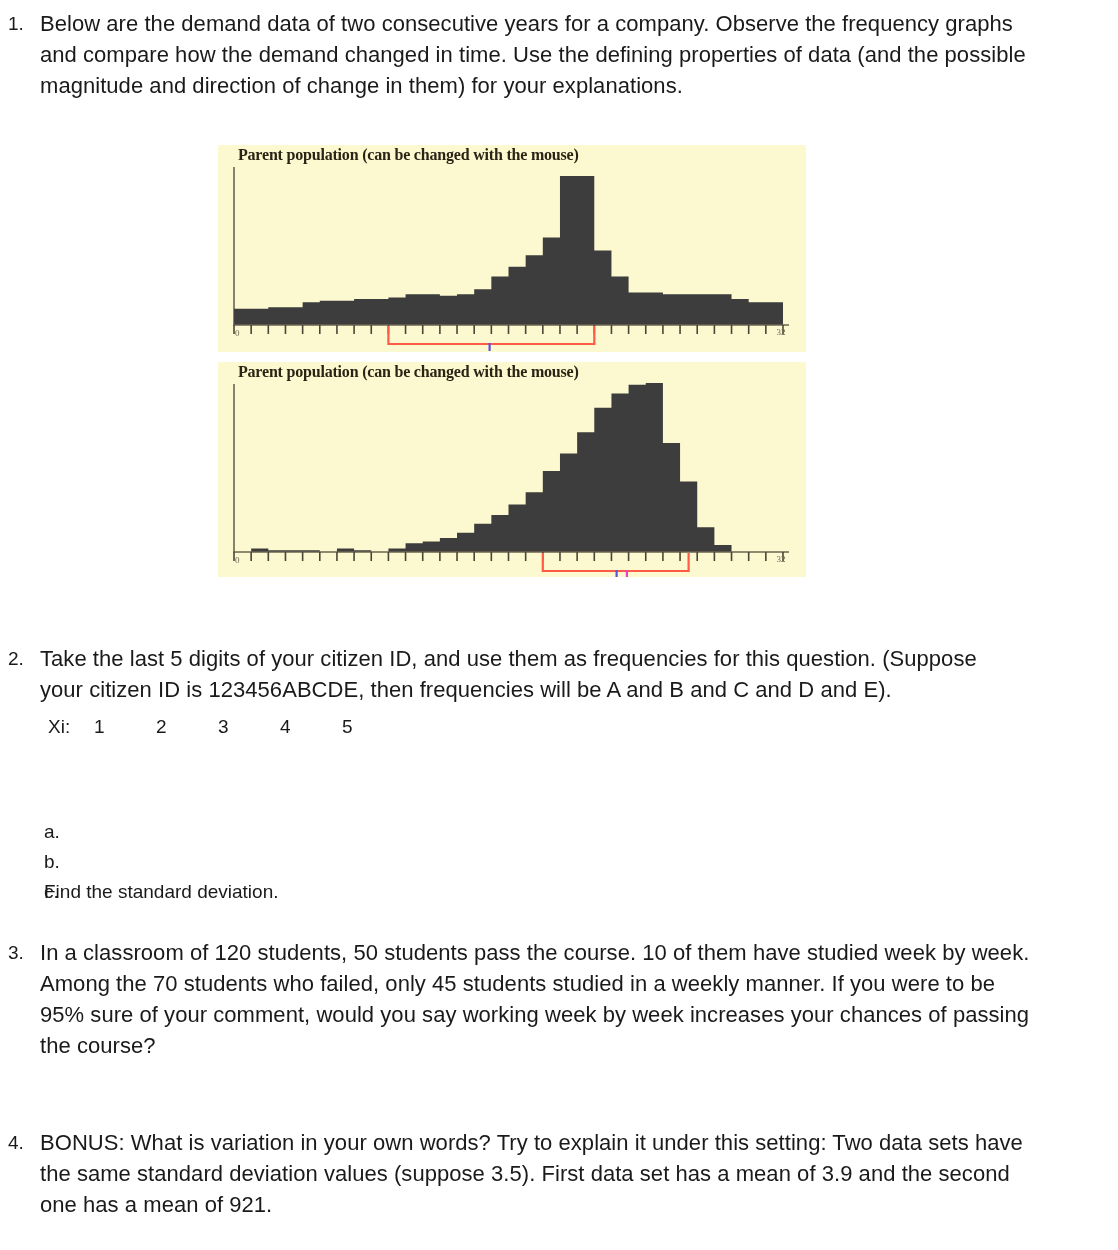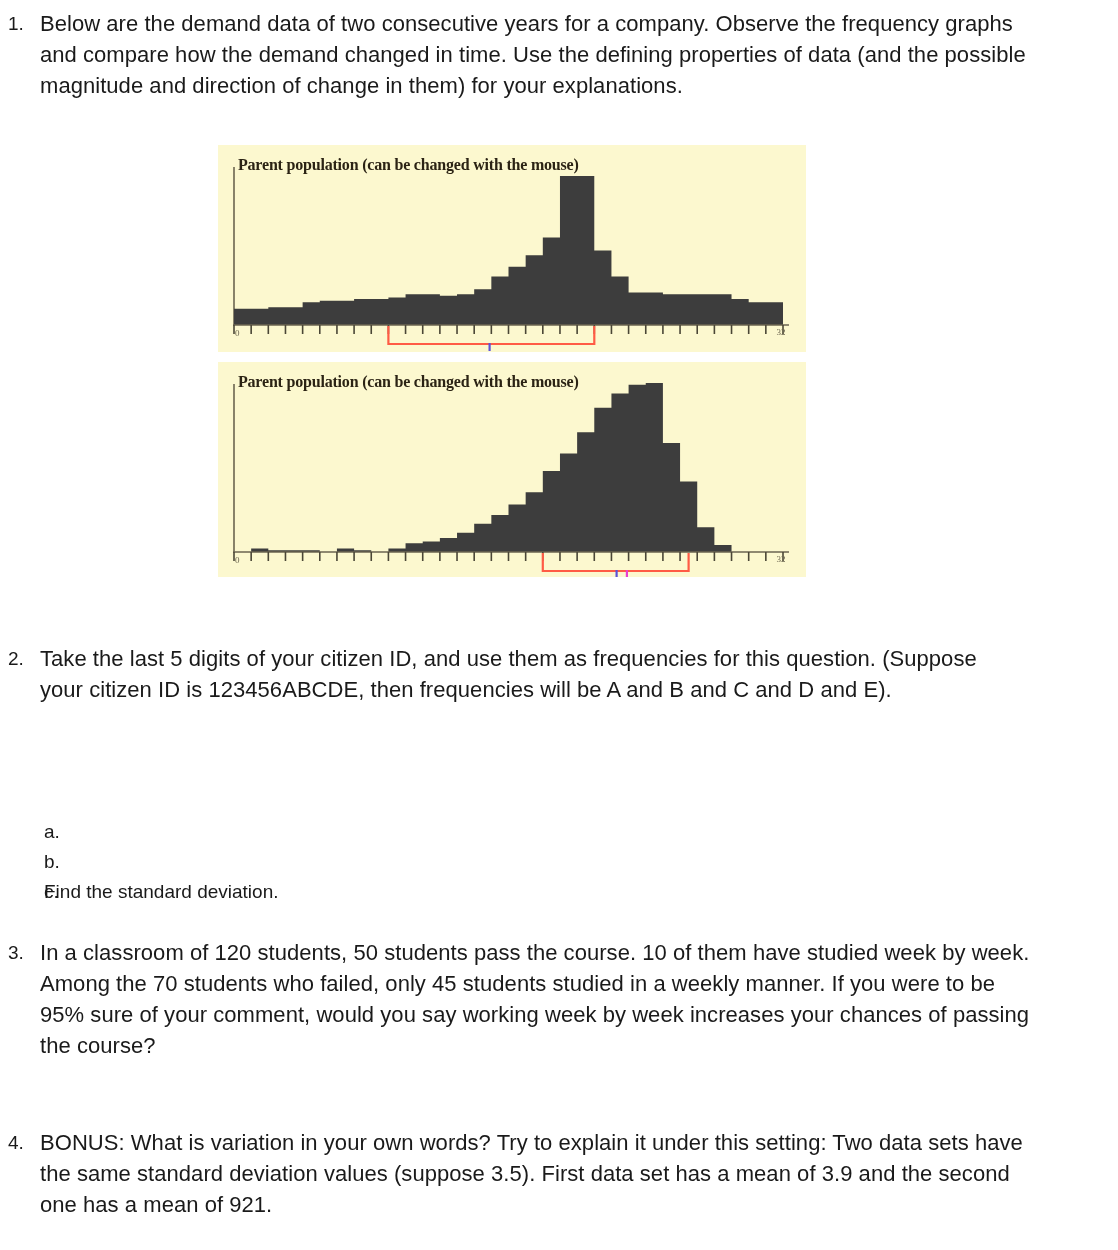--- a/index.html
+++ b/index.html
@@ -87,21 +87,21 @@
 
   
   .applet {
     position: absolute;
     background: #fcf8cf;
     overflow: hidden;
   }
   .applet-title {
     position: absolute;
     left: 20px;
-    top: 11px;
+    top: 1px;
     font-family: "Liberation Serif", serif;
     font-weight: bold;
     font-size: 16px;
     color: #2b2314;
     white-space: nowrap;
     letter-spacing: -0.2px;
   }
   .plot-svg {
     position: absolute;
     left: 0;
@@ -217,20 +217,28 @@
         <line x1="408.9" y1="208" x2="408.9" y2="217" stroke="#e83fd0" stroke-width="2.2"></line>
       </svg>
   </div>
 
   <div class="q-row" style="left:0px; top:643px; width:1010px;">
     <div class="q-num">2.</div>
     <div class="q-body">Take the last 5 digits of your citizen ID, and use them as frequencies for this question. (Suppose your citizen ID is 123456ABCDE, then frequencies will be A and B and C and D and E).</div>
   </div>
 
   <div class="xifi" style="left:48px; top:716px;">
+    <div class="xifi-row">
+      <div class="xifi-label">Xi:</div>
+      <div class="xifi-cell">1</div>
+      <div class="xifi-cell">2</div>
+      <div class="xifi-cell">3</div>
+      <div class="xifi-cell">4</div>
+      <div class="xifi-cell">5</div>
+    </div>
   </div>
 
   <div class="sub-row" style="left:0px; top:818px;">
     <div class="sub-num">a.</div>
   </div>
   <div class="sub-row" style="left:0px; top:848px;">
     <div class="sub-num">b.</div>
   </div>
   <div class="sub-row" style="left:0px; top:878px;">
     <div class="sub-num">c.</div>

